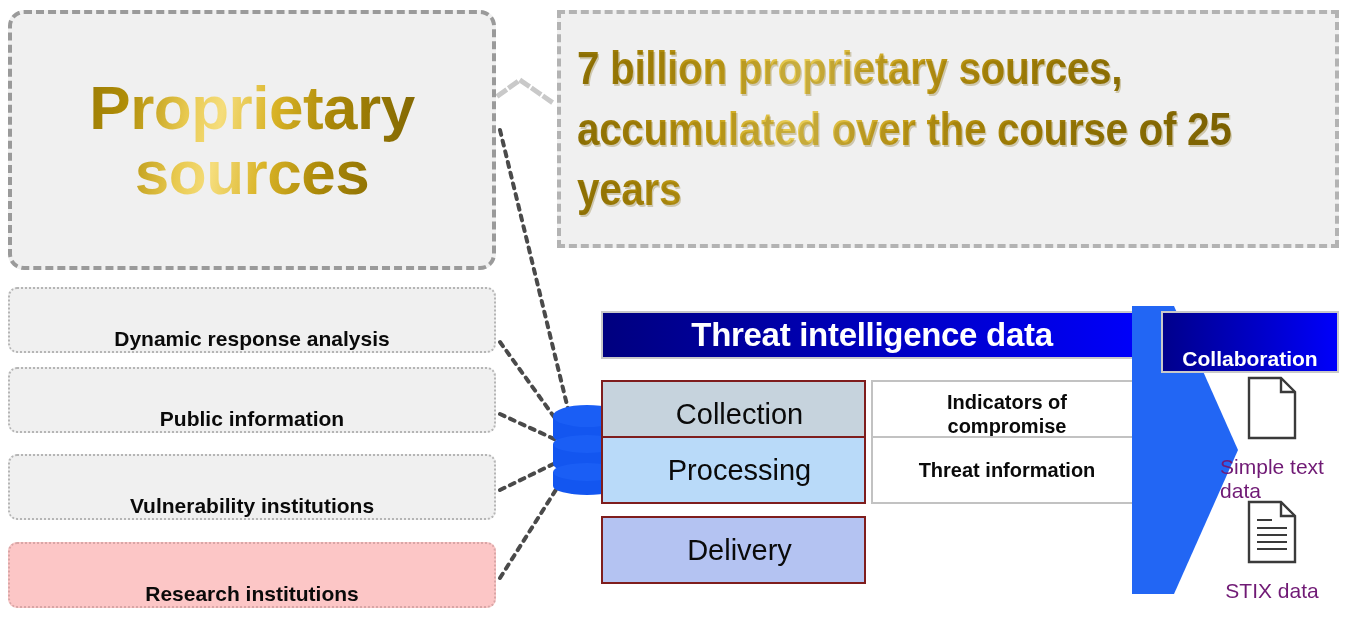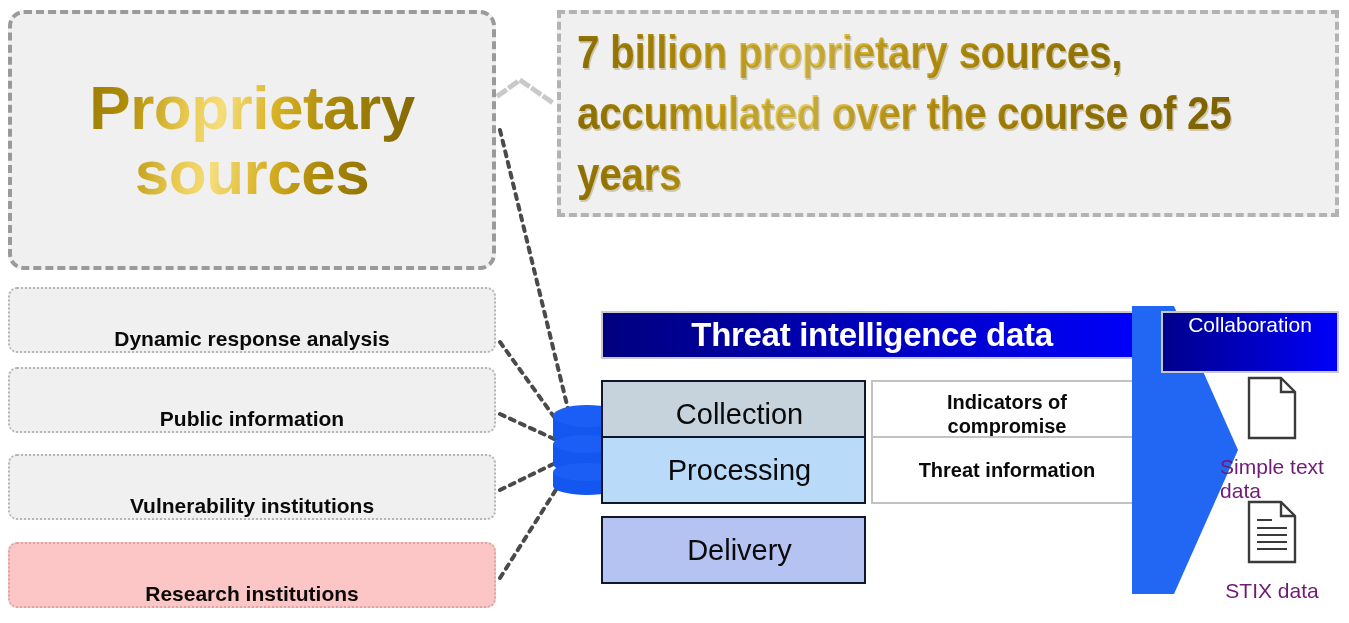--- a/index.html
+++ b/index.html
@@ -48,21 +48,21 @@
     color: transparent;
     -webkit-text-fill-color: transparent;
   }
 
   
   #callout-box {
     position: absolute;
     left: 557px;
     top: 10px;
     width: 782px;
-    height: 207px;
+    height: 238px;
     box-sizing: border-box;
     background: #f0f0f0;
     border: 4px dashed #b3b3b3;
     display: flex;
     align-items: center;
     padding-left: 16px;
   }
   #callout-text {
     font-size: 46px;
     font-weight: bold;
@@ -147,21 +147,21 @@
     left: 0;
     width: 542px;
     height: 68px;
   }
   .ti-stage {
     position: absolute;
     left: 0; top: 0;
     width: 265px;
     height: 68px;
     box-sizing: border-box;
-    border: 2px solid #0f172a;
+    border: 2px solid #7f1d1d;
     display: flex;
     align-items: center;
     justify-content: center;
     font-size: 29px;
     color: #0a0a0a;
     padding-left: 12px;
   }
   .ti-desc {
     position: absolute;
     left: 270px; top: 0;
@@ -194,25 +194,25 @@
   #collab-badge {
     position: absolute;
     left: 1161px;
     top: 311px;
     width: 178px;
     height: 62px;
     box-sizing: border-box;
     background: linear-gradient(90deg, #00008c 0%, #0000c8 55%, #0000fb 100%);
     border: 2px solid #c9c9c9;
     display: flex;
-    align-items: flex-start;
+    align-items: flex-end;
     justify-content: center;
     color: #ffffff;
     font-size: 21px;
-    font-weight: normal;
+    font-weight: bold;
   }
 
   
   .out-item {
     position: absolute;
     width: 160px;
     display: flex;
     flex-direction: column;
     align-items: center;
   }

